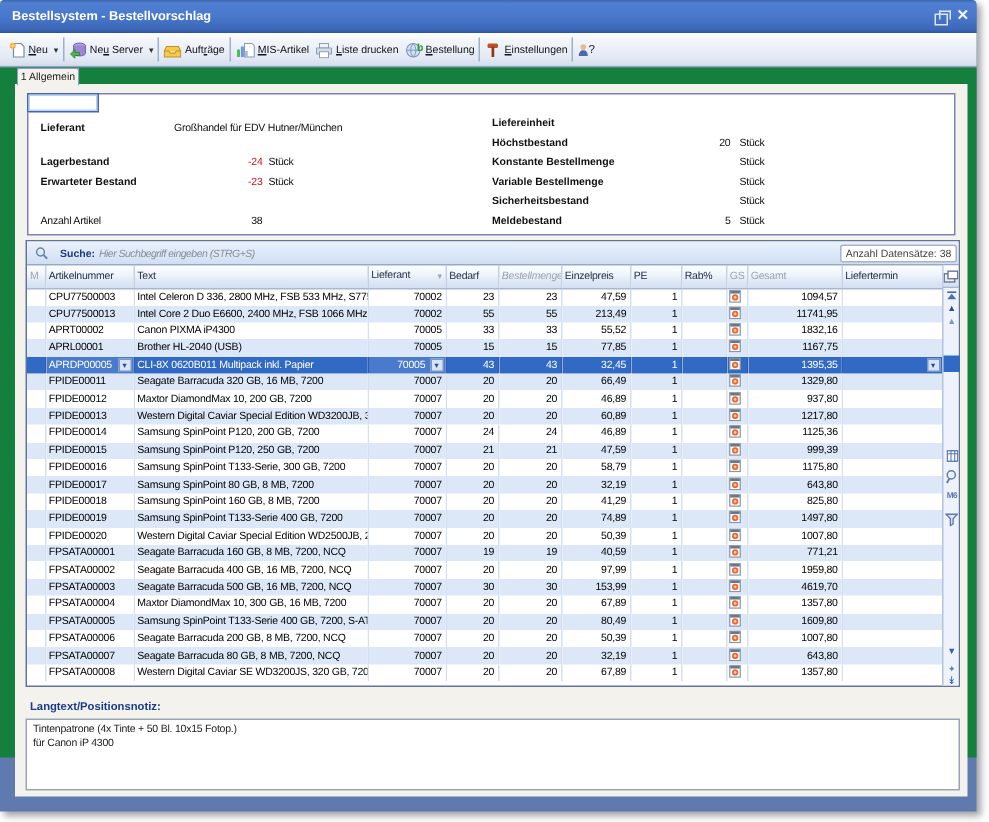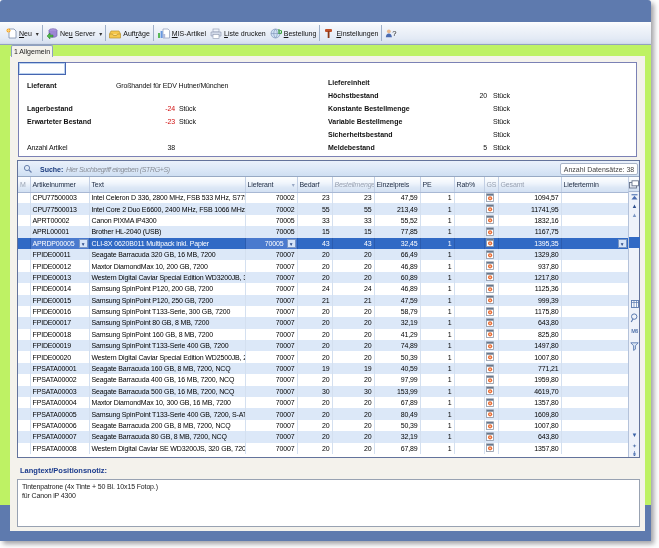--- a/index.html
+++ b/index.html
@@ -18,21 +18,21 @@
 .closex{color:#f2f6fc;font-size:10px;font-weight:bold;line-height:10px;}
 
 #toolbar{position:absolute;left:0;top:22px;width:651px;height:23px;
   background:linear-gradient(180deg,#fefefe 0%,#f3f6fb 20%,#e3eaf5 75%,#d7e0ef 95%,#c8d4e8 100%);
   border-bottom:1px solid #93a2bd;display:flex;align-items:center;}
 .tbtn{display:flex;align-items:center;gap:2px;padding:0 2px;height:19px;font-size:7px;letter-spacing:0px;color:#111;white-space:nowrap;}
 .tsep{width:1px;height:16px;background:#9fb0c8;margin:0 1px;}
 .drop{font-size:6px;color:#333;margin-left:2px;}
 .u{text-decoration:underline;}
 
-#content{position:absolute;left:0;top:45px;width:651px;height:460px;background:#bef264;}
+#content{position:absolute;left:0;top:45px;width:651px;height:460px;background:#15803d;}
 #page{position:absolute;left:10px;top:11px;width:635px;height:475px;background:#f4f2ec;}
 #tab{position:absolute;left:11px;top:0px;width:42px;height:12px;background:#f4f2ec;
   border:1px solid #8ea0c0;border-bottom:none;border-radius:2px 2px 0 0;
   font-size:7px;text-align:center;line-height:11px;color:#222;z-index:3;}
 
 #gbox{position:absolute;left:8px;top:6px;width:619px;height:95px;background:#fff;border:1px solid #7b81b5;}
 #focusbox{position:absolute;left:-1px;top:-1px;width:48px;height:13px;background:#fdfeff;
   border:1px solid #4565b0;box-shadow:inset 0 0 0 1px #b9d0ee;}
 .lbl{position:absolute;font-weight:bold;font-size:7px;color:#101010;white-space:nowrap;}
 .val{position:absolute;font-size:7px;letter-spacing:-0.15px;color:#101010;white-space:nowrap;}
@@ -69,20 +69,27 @@
 .sic{position:absolute;left:0;width:11px;text-align:center;color:#5a7ab0;}
 #striptop{position:absolute;left:610px;top:16px;width:11px;height:15px;border-left:1px solid #c2cfe4;border-bottom:1px solid #a8b8d4;background:linear-gradient(180deg,#fdfeff 0%,#f0f5fc 40%,#dde8f6 70%,#d2e0f2 100%);text-align:center;padding-top:3px;}
 
 #lt-label{position:absolute;left:10px;top:410px;font-weight:bold;color:#1a3a8c;font-size:7.5px;}
 #lt-box{position:absolute;left:7px;top:423px;width:623px;height:48px;background:#fff;border:1px solid #98a2b2;
   font-size:7px;letter-spacing:-0.15px;color:#222;padding:2px 4px;line-height:9px;}
 </style>
 </head>
 <body>
 <div id="win">
+  <div id="title">
+    <div class="txt">Bestellsystem - Bestellvorschlag</div>
+    <div class="btns">
+        <div class="restore"></div>
+        <div class="closex">✕</div>
+      </div>
+  </div>
   <div id="toolbar">
     <div style="width:4px"></div>
     <div class="tbtn">
         <svg width="11" height="11" viewBox="0 0 11 11">
           <path d="M3 1h5l2 2v7H3z" fill="#fff" stroke="#7a8aa8" stroke-width="0.8"></path>
           <circle cx="2.5" cy="2.5" r="2" fill="#f4a427"></circle>
           <path d="M2.5 0.5v4M0.5 2.5h4" stroke="#fbd98a" stroke-width="0.7"></path>
         </svg>
         <span><span class="u">N</span>eu</span>
         <span class="drop">▾</span>

